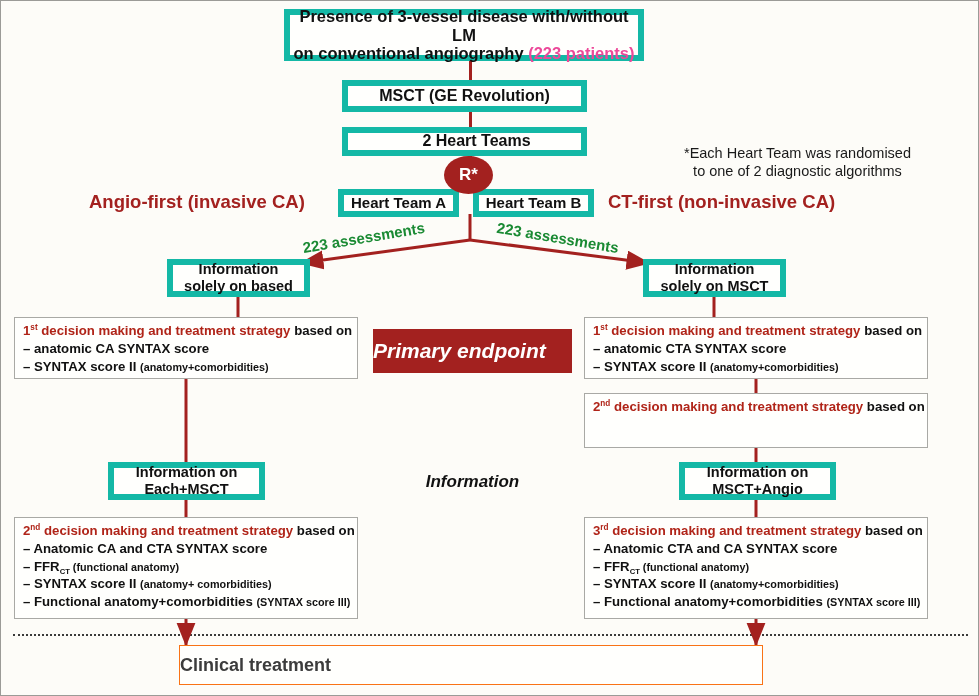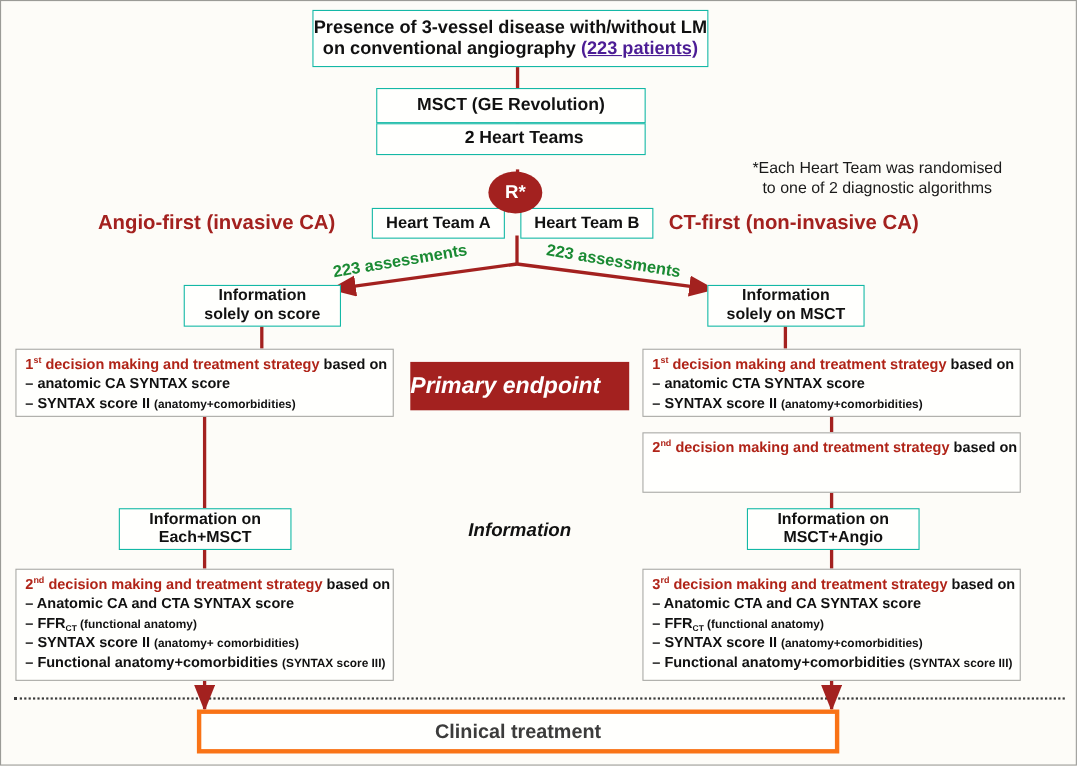--- a/index.html
+++ b/index.html
@@ -13,36 +13,36 @@
     height:696px;
     background:#fdfcf8;
     border:1px solid #9b9b97;
     box-sizing:border-box;
     overflow:hidden;
   }
   .box{
     position:absolute;
     box-sizing:border-box;
     background:#fffffd;
-    border:1px solid #14b8a6;
+    border:6px solid #14b8a6;
     display:flex;
     align-items:center;
     justify-content:center;
     text-align:center;
     color:#111111;
     font-weight:bold;
     line-height:1.15;
     z-index:5;
   }
   .titlebox{font-size:16.5px;}
   .midbox{font-size:16px;}
   .teambox{font-size:15px;}
   .infobox{font-size:14.5px;}
 
-  .green{color:#4c1d95;text-decoration:underline;}
+  .green{color:#ec4899;}
 
   
   .sidehead{
     position:absolute;
     font-size:18.5px;
     font-weight:bold;
     color:#a3211f;
     white-space:nowrap;
     z-index:6;
   }
@@ -136,22 +136,22 @@
   #asmt-right{transform:rotate(9.5deg);}
   .dotline{
     position:absolute;
     border-top:2px dotted #3a3a3a;
     z-index:2;
   }
   #clinical-treatment{
     position:absolute;
     box-sizing:border-box;
     background:#fffffd;
-    border:4px solid #f97316;
-    display:flex;align-items:center;justify-content:center;
+    border:1px solid #f97316;
+    display:flex;align-items:center;
     font-size:18px;font-weight:bold;color:#3c3c3c;
     z-index:5;
   }
 </style>
 </head>
 <body>
 
 <div id="canvas">
 
   <svg class="svg-layer" viewBox="0 0 979 696">
@@ -194,21 +194,21 @@
     <div>
       <span>Presence of 3-vessel disease with/without LM</span><br>
       <span>on conventional angiography </span><span class="green">(223 patients)</span>
     </div>
   </div>
 
   <div class="box midbox" style="left:341px;top:79px;width:245px;height:32px;">
     <span>MSCT (GE Revolution)</span>
   </div>
 
-  <div class="box midbox" style="left:341px;top:111px;width:245px;height:29px;padding-left:24px;">
+  <div class="box midbox" style="left:341px;top:126px;width:245px;height:29px;padding-left:24px;">
     <span>2 Heart Teams</span>
   </div>
 
   <div id="rand-marker" style="left:443px;top:155px;width:49px;height:38px;">
     <span>R*</span>
   </div>
 
   <div class="box teambox" style="left:472px;top:188px;width:121px;height:28px;">
     <span>Heart Team B</span>
   </div>
@@ -231,21 +231,21 @@
   <div class="asmt" id="asmt-left" style="left:301px;top:228px;">
     <span>223 assessments</span>
   </div>
   <div class="asmt" id="asmt-right" style="left:495px;top:228px;">
     <span>223 assessments</span>
   </div>
 
   <div class="box infobox" style="left:166px;top:258px;width:143px;height:38px;">
     <div>
       <span>Information</span><br>
-      <span>solely on score</span>
+      <span>solely on based</span>
     </div>
   </div>
 
   <div class="box infobox" style="left:642px;top:258px;width:143px;height:38px;">
     <div>
       <span>Information</span><br>
       <span>solely on MSCT</span>
     </div>
   </div>
 

